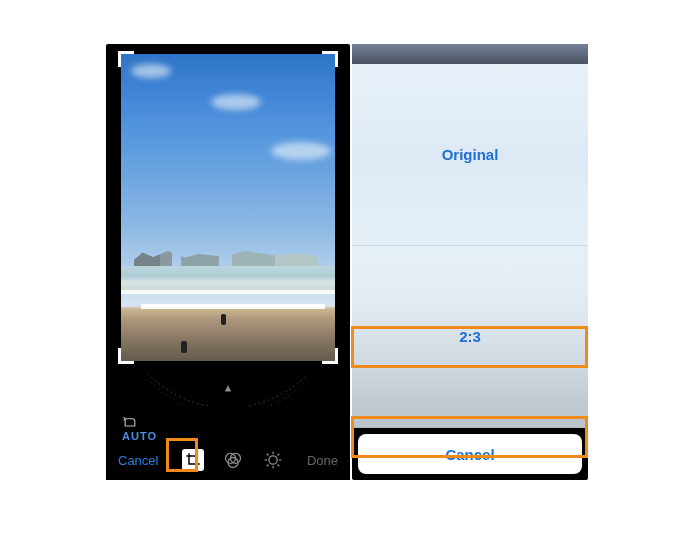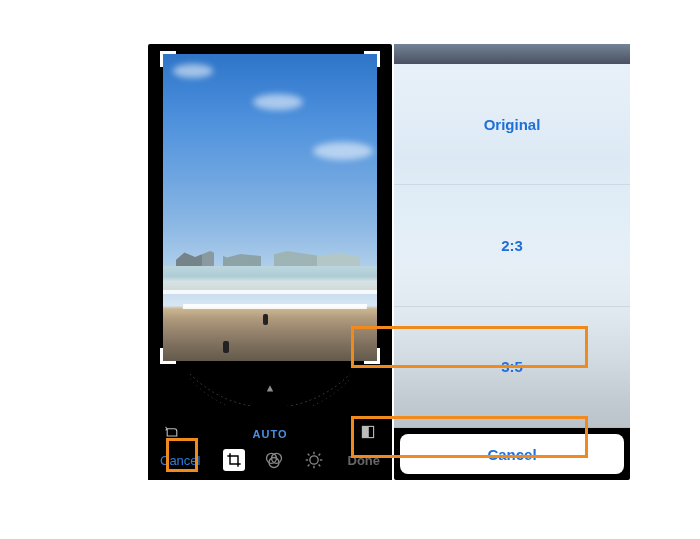--- a/index.html
+++ b/index.html
@@ -13,21 +13,20 @@
   .wrap {
     position: relative;
     width: 700px;
     height: 539px;
   }
   .panel {
     position: absolute;
     top: 44px;
     background: #000;
     border-radius: 2px;
-    margin-left: 42px;
   }
   .panel-left {
     left: 106px;
     width: 244px;
     height: 436px;
   }
   .panel-right {
     left: 352px;
     width: 236px;
     height: 436px;
@@ -69,34 +68,35 @@
   .cc-br { bottom:-3px; right:-3px;} .cc-br::before{width:16px;height:3px;bottom:0;right:0;} .cc-br::after{width:3px;height:16px;bottom:0;right:0;}
 
   .rotate-dial {
     position:absolute; left:30px; right:30px; top:330px; height:32px;
     color:#888; overflow:hidden;
   }
   .rotate-dial svg { width:100%; height:100%; opacity:.7; }
 
   .mid-row {
     position:absolute; left:0; right:0; top:370px; height:26px;
-    display:flex; align-items:flex-end; justify-content:space-between;
+    display:flex; align-items:flex-start; justify-content:space-between;
     padding:0 16px;
+    flex-direction:column;
   }
   .auto-label { color:#4a90e2; font-size:11px; letter-spacing:1px; font-weight:600; }
   .mid-icon { width:16px; height:16px; }
 
   .bottom-bar {
     position:absolute; left:0; right:0; bottom:0; height:40px;
     display:flex; align-items:center; justify-content:space-between;
     padding:0 12px;
     background:#000;
   }
   .btn-text { color:#2b7de1; font-size:13px; cursor:pointer; }
-  .btn-text.dim { color:#666;font-weight:bold; }
+  .btn-text.dim { color:#666; }
   .tool-icons { display:flex; gap:18px; align-items:center; }
   .tool-icon { width:22px; height:22px; display:flex; align-items:center; justify-content:center; cursor:pointer; }
 
   .highlight-box {
     position:absolute;
     border:3px solid #f08a1c;
     pointer-events:none;
   }
   .hl-crop { left:166px; top:438px; width:32px; height:34px; }
 
@@ -224,23 +224,20 @@
   <div class="panel panel-right">
     <div class="sheet">
       <div class="sheet-header"></div>
       <div class="sheet-list">
         <div class="sheet-item bold">
             <span>Original</span>
           </div>
         <div class="sheet-item">
             <span>2:3</span>
           </div>
-        <div class="sheet-item">
-            <span>3:5</span>
-          </div>
       </div>
     </div>
     <div class="cancel-btn">
       <span>Cancel</span>
     </div>
   </div>
 
   <div class="highlight-box hl-crop"></div>
   <div class="highlight-box hl-45"></div>
   <div class="highlight-box hl-916"></div>

